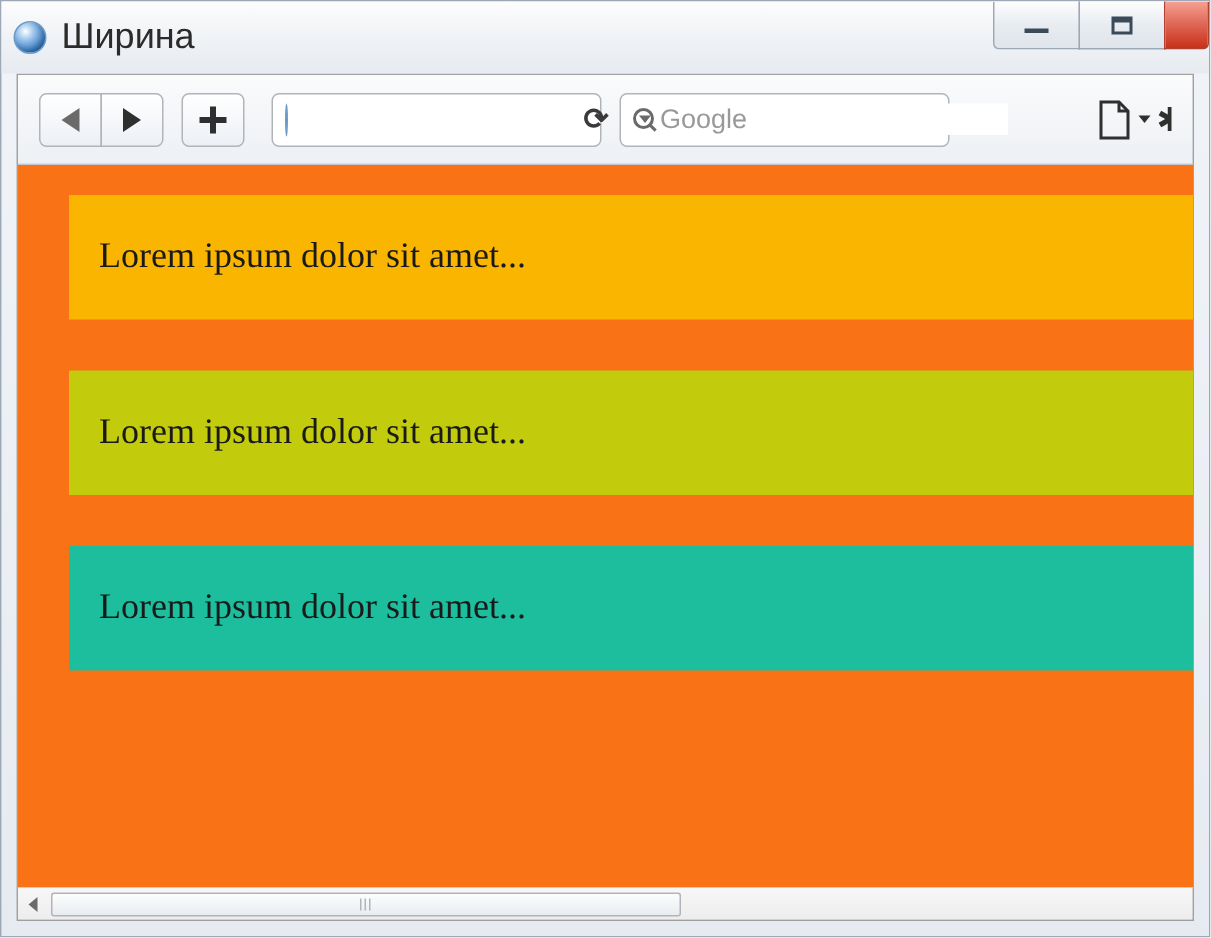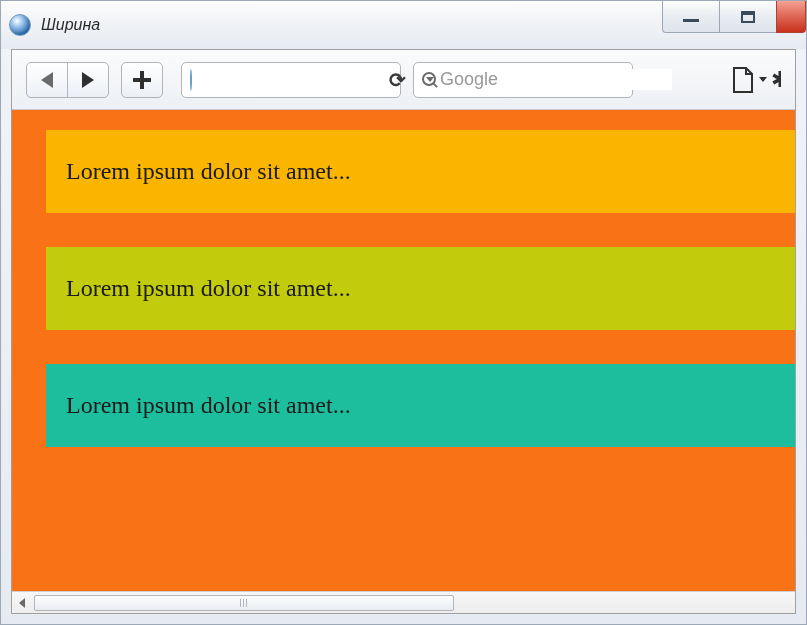--- a/index.html
+++ b/index.html
@@ -31,23 +31,22 @@
     .titlebar .favicon {
       width: 22px;
       height: 22px;
       border-radius: 50%;
       background: radial-gradient(circle at 35% 30%, #fff 0%, #9cc4ec 30%, #2b6fb6 75%, #16467a 100%);
       border: 1px solid #6c9bc8;
       margin-right: 10px;
       box-shadow: inset -2px -2px 3px rgba(0,0,0,0.15);
     }
     .titlebar .title-text {
-      font-size: 16px;
+      font-size: 24px;
       color: #2b2b2b;
-      font-style: italic;
     }
     .win-controls {
       position: absolute;
       right: 0;
       top: 0;
       display: flex;
     }
     .win-btn {
       width: 58px;
       height: 32px;

